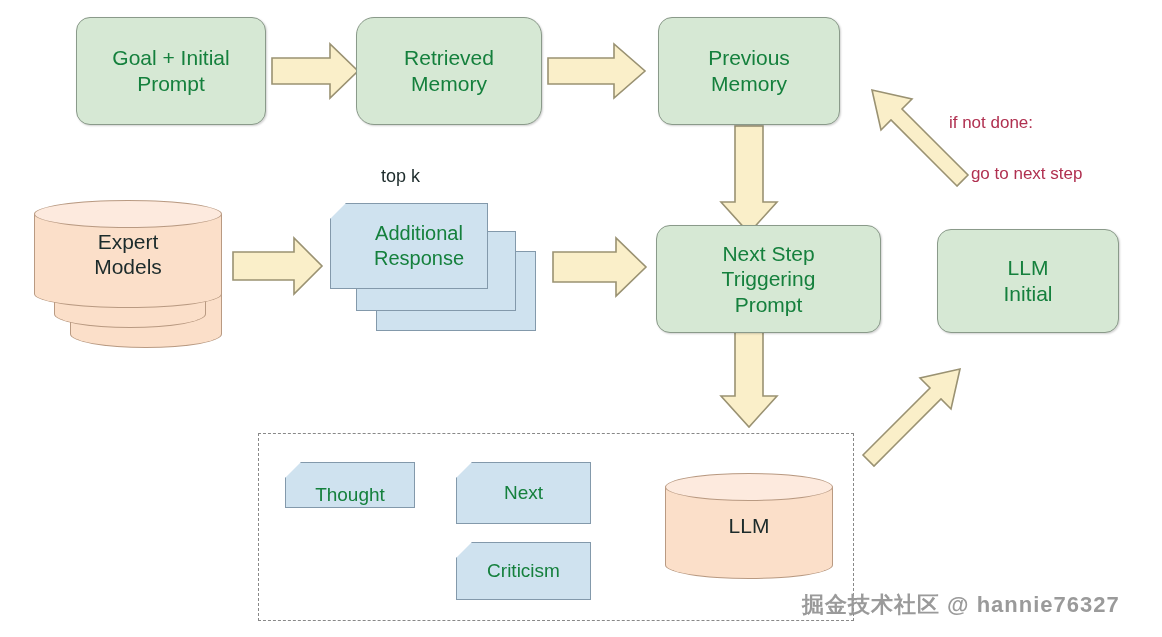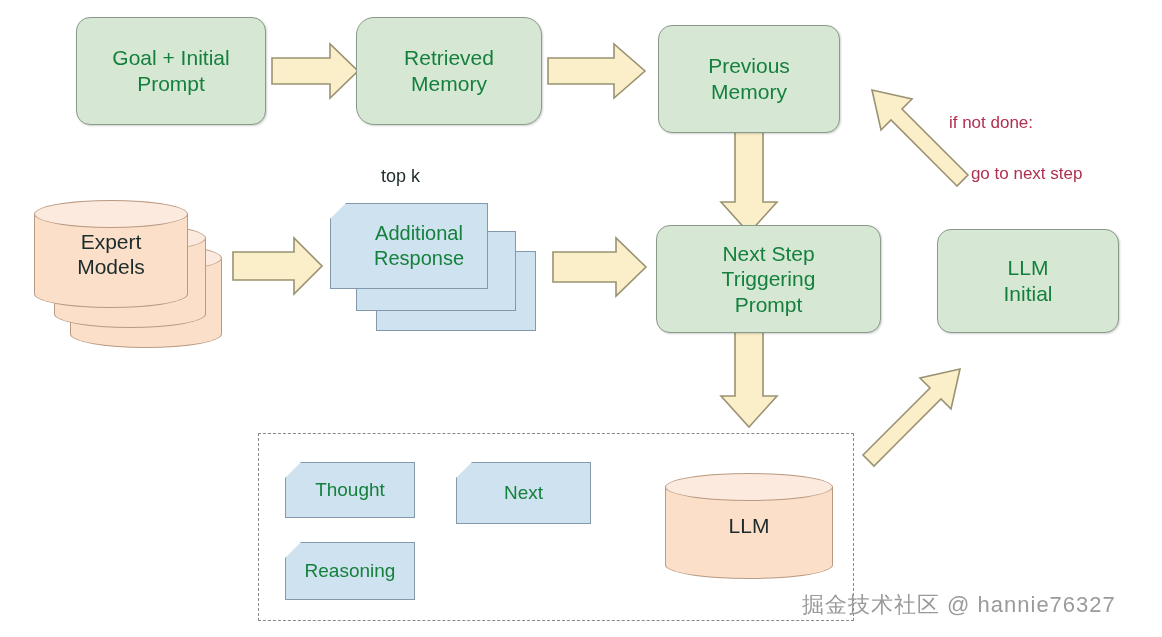--- a/index.html
+++ b/index.html
@@ -29,21 +29,21 @@
             background:#fdeade;border:1.6px solid #b99a82;box-sizing:border-box;}
   .cyl .bot{position:absolute;left:0;right:0;bottom:0;height:28px;border-radius:50%;
             background:#fbdfc9;border:1.6px solid #b99a82;box-sizing:border-box;border-top-color:transparent;}
   .cyl .ctext{position:absolute;left:0;right:0;top:0;bottom:0;display:flex;align-items:center;
               justify-content:center;text-align:center;font-size:21px;line-height:1.2;color:#1c2b2b;z-index:3;}
 
   .dashbox{position:absolute;border:1.7px dashed #888;box-sizing:border-box;background:transparent;}
 
   .caption{position:absolute;font-size:18px;color:#1c2b2b;}
   .redtext{position:absolute;color:#b03050;font-size:17px;line-height:1.5;white-space:pre;}
-  .watermark{position:absolute;font-size:22px;color:#9a9a9a;letter-spacing:1px;white-space:nowrap;}
+  .watermark{position:absolute;font-size:22px;color:#9a9a9a;letter-spacing:1px;white-space:nowrap;font-weight:bold;}
 
   svg.arrows{position:absolute;left:0;top:0;width:1162px;height:637px;pointer-events:none;}
 </style>
 </head>
 <body>
 
 <div id="canvas">
 
   <svg class="arrows" viewBox="0 0 1162 637">
     <g fill="#faefc9" stroke="#9a9272" stroke-width="1.6" stroke-linejoin="miter">
@@ -73,21 +73,21 @@
     </div>
   </div>
 
   <div class="node rbox" style="left:356px;top:17px;width:186px;height:108px;border-radius:18px;">
     <div class="lbl">
       <span>Retrieved</span><br>
       <span>Memory</span>
     </div>
   </div>
 
-  <div class="node rbox" style="left:658px;top:17px;width:182px;height:108px;margin-top:8px;">
+  <div class="node rbox" style="left:658px;top:17px;width:182px;height:108px;">
     <div class="lbl">
       <span>Previous</span><br>
       <span>Memory</span>
     </div>
   </div>
 
   <div class="redtext" style="left:930px;top:84px;">
     <span>if not done:</span><br>
     <span style="padding-left:22px;">go to next step</span>
   </div>
@@ -99,21 +99,21 @@
       <div class="body"></div>
       <div class="top"></div>
     </div>
 
     <div class="cyl" style="left:22px;top:32px;width:152px;height:104px;">
       <div class="bot"></div>
       <div class="body"></div>
       <div class="top"></div>
     </div>
 
-    <div class="cyl" style="left:2px;top:8px;width:154px;height:108px;">
+    <div class="cyl" style="left:2px;top:8px;width:154px;height:108px;padding-left:34px;">
       <div class="bot"></div>
       <div class="body"></div>
       <div class="top"></div>
       <div class="ctext">
         <div>
           <span>Expert</span><br>
           <span>Models</span>
         </div>
       </div>
     </div>
@@ -142,32 +142,32 @@
 
   <div class="node rbox" style="left:937px;top:229px;width:182px;height:104px;">
     <div class="lbl">
       <span>LLM</span><br>
       <span>Initial</span>
     </div>
   </div>
 
   <div class="dashbox" style="left:258px;top:433px;width:596px;height:188px;"></div>
 
-  <div class="node note note-small" style="left:285px;top:462px;width:130px;height:56px;">
+  <div class="node note note-small" style="left:285px;top:462px;width:130px;height:46px;align-items:flex-end;">
     <div class="lbl">Thought</div>
   </div>
 
   <div class="node note note-small" style="left:456px;top:462px;width:135px;height:62px;">
     <div class="lbl">Next</div>
   </div>
 
-  <div class="node note note-small" style="left:285px;top:542px;width:130px;height:58px;">
-    <div class="lbl">Reasoning</div>
+
+  <div class="node note note-small" style="left:456px;top:542px;width:135px;height:58px;">
+    <div class="lbl">Criticism</div>
   </div>
-
 
   <div class="cyl" style="left:665px;top:473px;width:168px;height:106px;">
     <div class="bot"></div>
     <div class="body"></div>
     <div class="top"></div>
     <div class="ctext">LLM</div>
   </div>
 
   <div class="watermark" style="left:802px;top:590px;">掘金技术社区 @ hannie76327</div>
 

